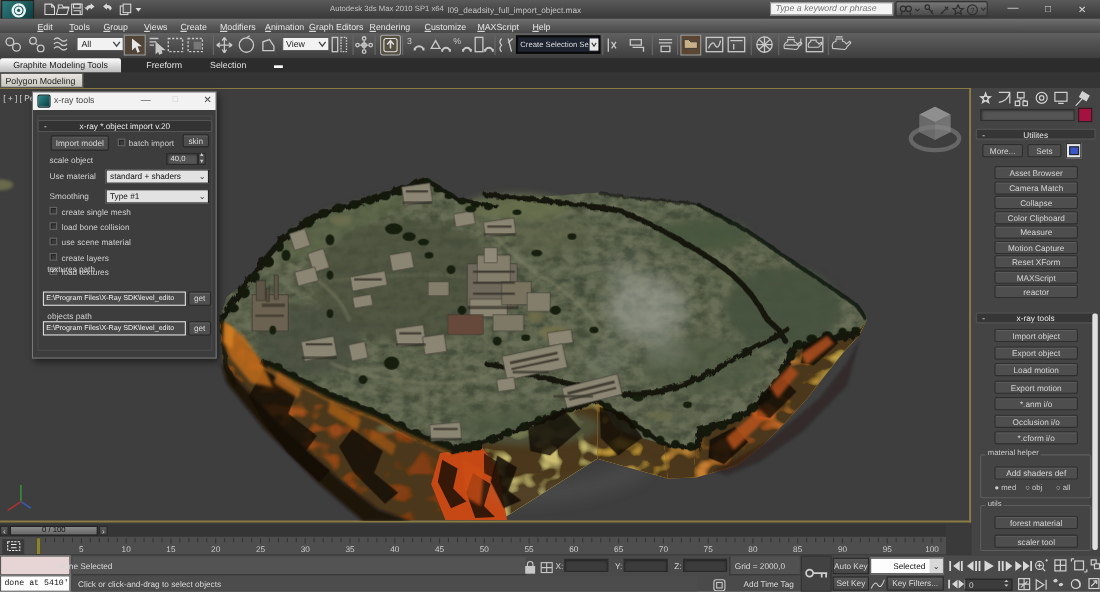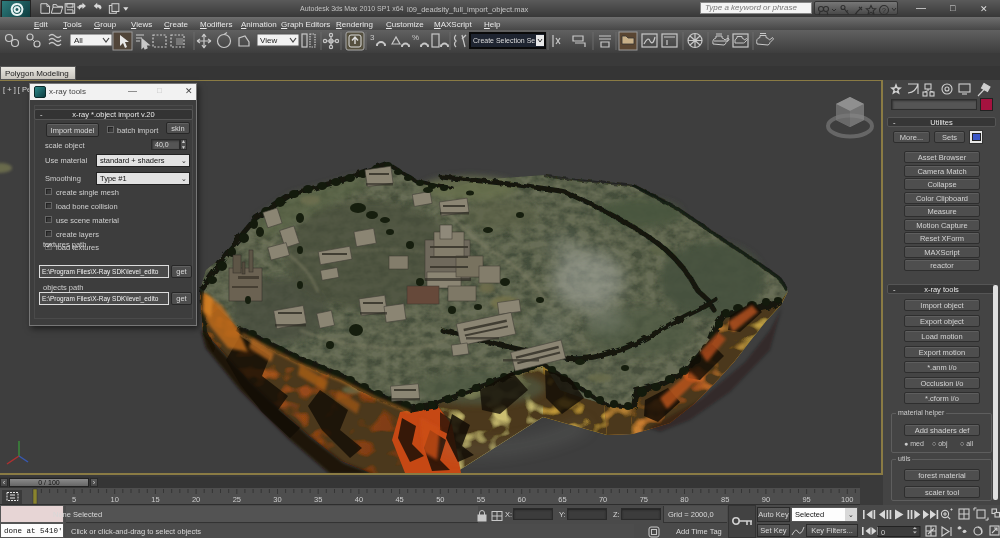--- a/index.html
+++ b/index.html
@@ -530,20 +530,26 @@
       <path d="M713,14 q-1,-5 3,-6 l0,-2 h6 l0,2 q2,0.5 3,2 l3,-2 1,1.5 -3,3 q0,1.5 -2,2.5 Z M716,4 h6 M728,5 v6 h-14" stroke-width="1"></path>
       <rect x="733" y="4" width="15" height="13"></rect>
           <path d="M735,13 q-1,-4 2,-5 l0,-1.5 h5 l0,1.5 q2,0.5 2.5,2 l2,-1.5 0.8,1 -2.3,2.5 q-0.5,1 -1.5,1 Z" stroke-width="1"></path>
       <path d="M757,14 q-1.5,-5.5 3,-6.5 l0,-2 h6 l0,2 q2.5,0.5 3.5,2.5 l3,-2.5 1,1.5 -3.5,3.5 q0,1.5 -2,2.5 Z M760,3.5 h6" stroke-width="1"></path>
     </g>
     <g stroke="#6a6a6a">
           <path d="M194,2 v18 M321,2 v18 M341,2 v18 M366,2 v18 M450,2 v18 M548,2 v18 M593,2 v18 M616,2 v18 M683,2 v18 M708,2 v18 M753,2 v18"></path>
         </g>
   </svg></div>
 
+  <div id="ribbontabs" class="abs">
+    <div id="gmt-tab">Graphite Modeling Tools</div>
+    <span class="rtab" style="left:133px;">Freeform</span>
+    <span class="rtab" style="left:191px;">Selection</span>
+    <span class="rtab" style="left:249px;color:#fff;">▬</span>
+  </div>
   <div id="polyrow" class="abs">
       <div id="pmtab" class="abs">Polygon Modeling</div>
     </div>
 
   <div id="cmdpanel" class="abs">
     <svg width="117" height="20" viewBox="883 79 117 20" style="position:absolute;left:0;top:0;" xmlns="http://www.w3.org/2000/svg">
       <g stroke="#d0d0d0" fill="none" stroke-width="1.1">
         <path d="M896,82 l1.6,4.2 4.4,0.3 -3.4,2.8 1.2,4.3 -3.8,-2.4 -3.8,2.4 1.2,-4.3 -3.4,-2.8 4.4,-0.3 Z" fill="#d0d0d0" stroke="none"></path>
           <circle cx="896" cy="88.6" r="1.6" fill="#444" stroke="none"></circle>
         <path d="M908,92 q8,-1 10,-9 M908,83 h10 v10"></path>
@@ -678,21 +684,21 @@
       </svg>
 
     <div class="abs" style="left:728px;top:0;width:28px;height:33px;background:#424242;border:1px solid #333;"></div>
     <svg class="abs" style="left:731px;top:9px;" width="24" height="14" viewBox="0 0 24 14">
         <circle cx="5" cy="7" r="3.2" fill="none" stroke="#cfcfcf" stroke-width="1.6"></circle>
         <path d="M8,7 h13 M16,7 v4 M20,7 v4" stroke="#cfcfcf" stroke-width="1.6" fill="none"></path>
       </svg>
 
     <div class="sbtn" style="left:757px;top:2px;width:33px;height:15px;line-height:14px;">Auto Key</div>
     <div class="sbtn" style="left:757px;top:19px;width:33px;height:13px;line-height:12px;">Set Key</div>
-    <div class="abs" style="left:791px;top:2px;width:67px;height:15px;background:#fdfdfd;border:1px solid #555;font-size:7.5px;color:#111;line-height:14px;padding-left:3px;">Selected<span style="float:right;background:#d8d8d8;width:12px;height:13px;text-align:center;color:#333;">⌄</span></div>
+    <div class="abs" style="left:791px;top:2px;width:67px;height:15px;background:#fdfdfd;border:1px solid #555;font-size:7.5px;color:#111;line-height:14px;padding-left:20px;">Selected<span style="float:right;background:#d8d8d8;width:12px;height:13px;text-align:center;color:#333;">⌄</span></div>
     <svg class="abs" style="left:791px;top:21px;" width="14" height="11" viewBox="0 0 14 11">
         <path d="M1,9 q4,-8 6,-3 q3,4 6,-5" stroke="#c8c8c8" fill="none"></path>
       </svg>
     <div class="sbtn" style="left:806px;top:19px;width:52px;height:13px;line-height:12px;">Key Filters...</div>
 
     <svg class="abs" style="left:860px;top:0px;" width="140" height="33" viewBox="0 0 140 33" xmlns="http://www.w3.org/2000/svg">
       <g fill="#d8d8d8">
         <path d="M3,5 h1.6 v9 H3 Z M12.5,5 v9 l-6,-4.5 Z M13.6,5 h1.6 v9 h-1.6 Z"></path>
         <path d="M19,9.5 l6,-4.5 v9 Z M26.5,5 h1.7 v9 h-1.7 Z M29.6,5 h1.7 v9 h-1.7 Z"></path>
         <path d="M35,4.5 l8.5,5 -8.5,5 Z"></path>

